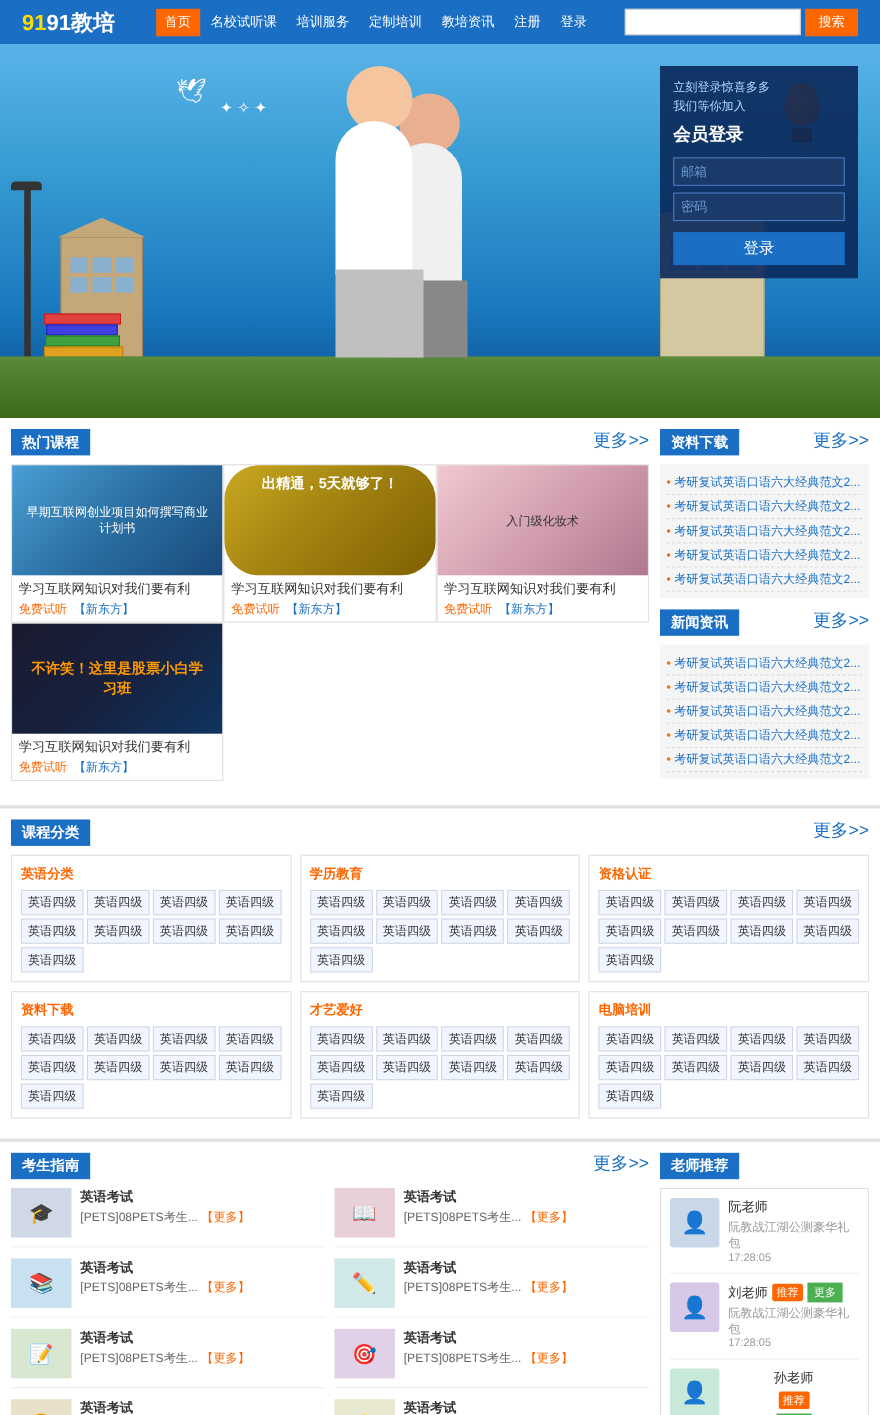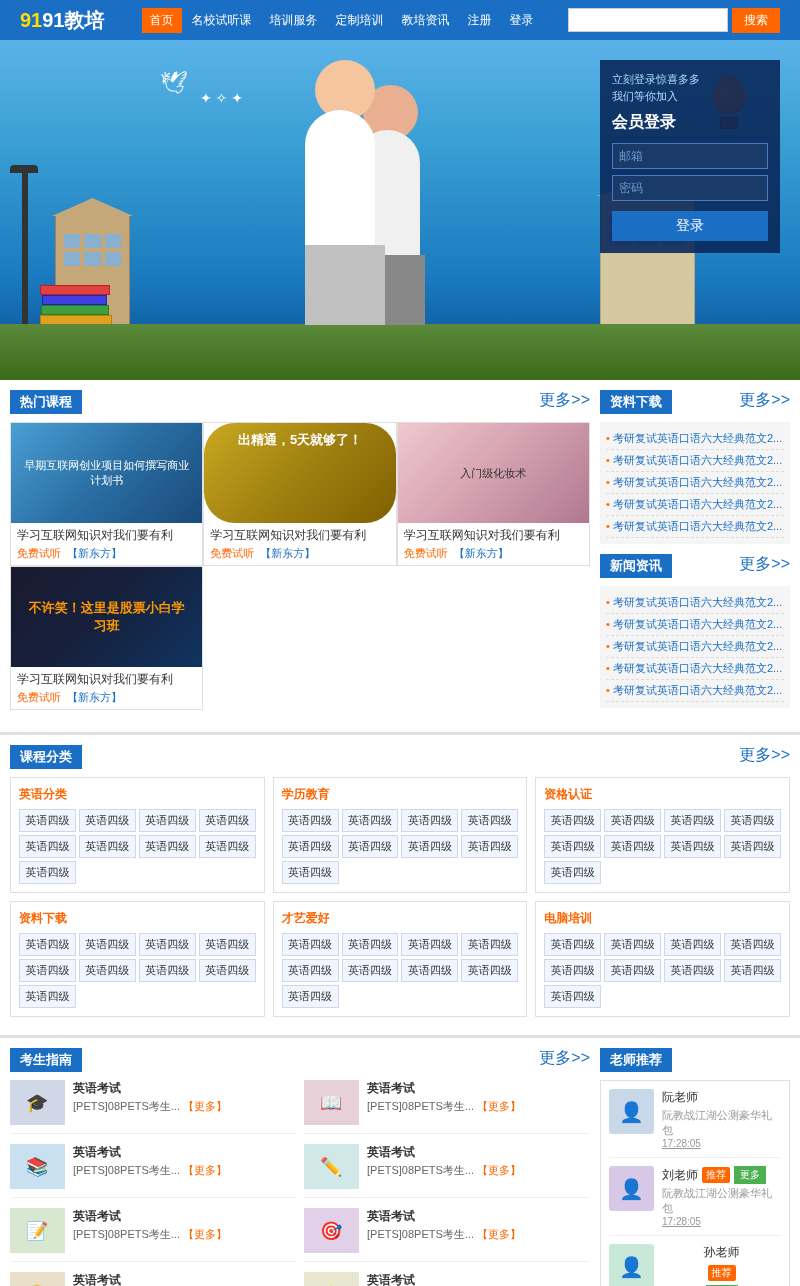--- a/index.html
+++ b/index.html
@@ -81,21 +81,21 @@
     .guide-desc { font-size: 11px; color: #666; }
     .guide-more { color: #ff6600; font-size: 11px; }
 
     
     .teacher-section { width: 190px; flex-shrink: 0; }
     .teacher-recommend-box { border: 1px solid #e0e0e0; padding: 8px; }
     .teacher-item { display: flex; gap: 8px; align-items: flex-start; margin-bottom: 8px; padding-bottom: 8px; border-bottom: 1px solid #f0f0f0; }
     .teacher-info { flex: 1; }
     .teacher-name { font-size: 12px; color: #333; }
     .teacher-desc { font-size: 11px; color: #999; }
-    .teacher-time { font-size: 10px; color: #999; text-decoration: underline; }
+    .teacher-time { font-size: 10px; color: #999; }
     .teacher-badge { background: #ff6600; color: white; font-size: 10px; padding: 1px 4px; border-radius: 2px; }
     .teacher-more-btn { background: #4caf50; color: white; border: none; font-size: 10px; padding: 2px 6px; cursor: pointer; }
 
     
     .guide-teacher-area { display: flex; gap: 10px; padding: 10px; background: white; border-top: 3px solid #e0e0e0; }
     .guide-main { flex: 1; }
   </style>
 </head>
 <body>
 

